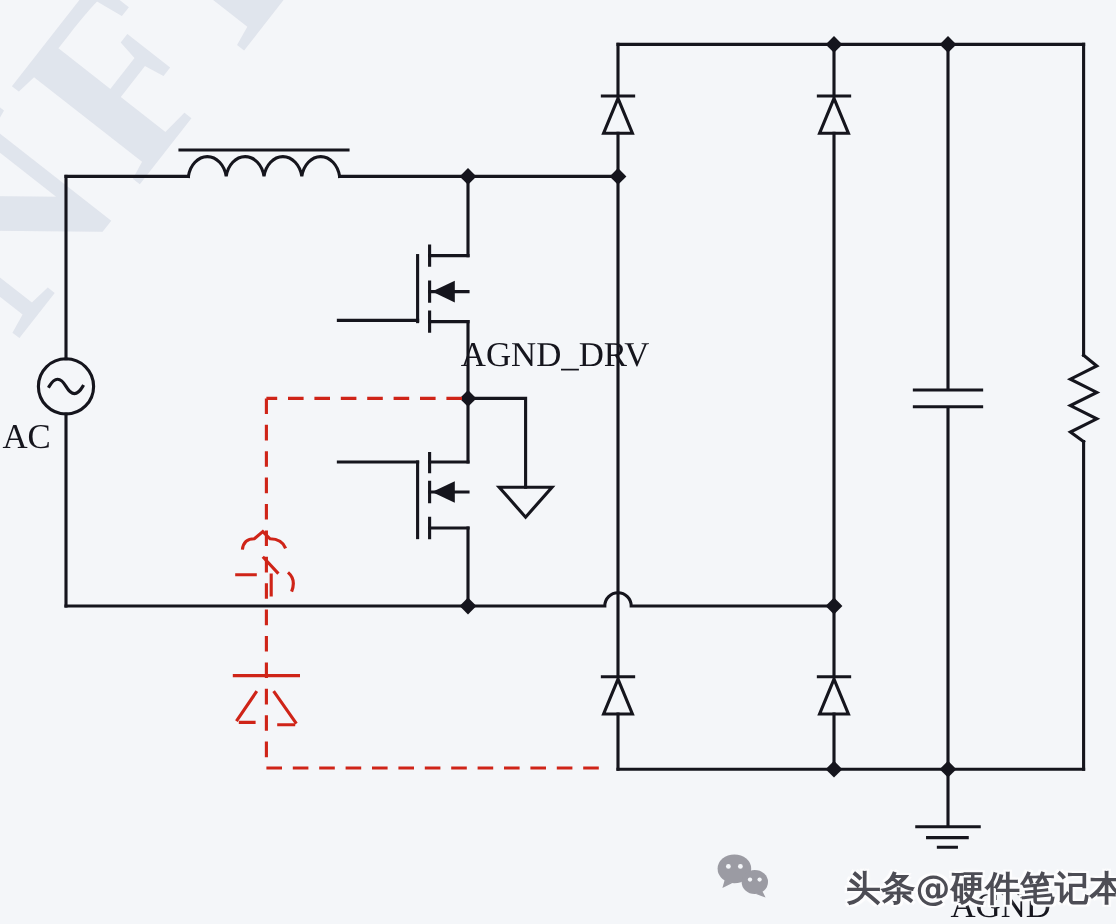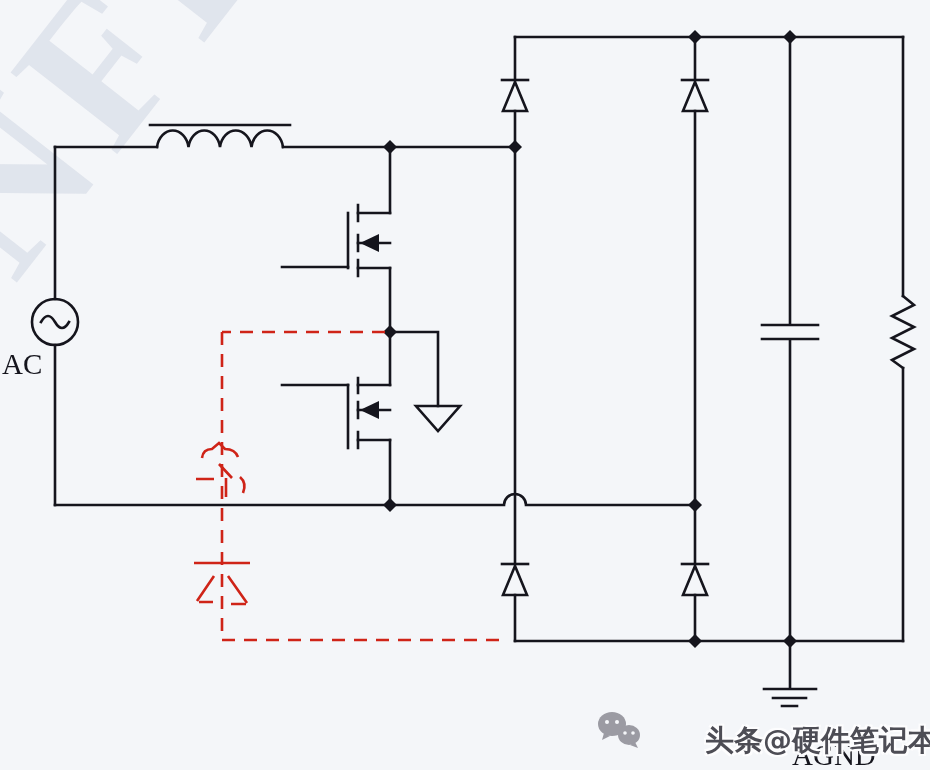--- a/index.html
+++ b/index.html
@@ -151,20 +151,21 @@
 
       <g>
         <path d="M194,563 H250"></path>
         <path d="M214,576 L197,601 M228,576 L247,603"></path>
         <path d="M199,602 H213 M231,604 H246"></path>
       </g>
     </g>
   </svg>
 
   <span class="lbl" style="left:2px;top:306px;margin-top:44px;">AC</span>
+  <span class="lbl" style="left:384px;top:282px;">AGND_DRV</span>
   <span class="lbl agnd">AGND</span>
 
   <svg width="46" height="42" style="left:596px;top:709px;" viewBox="0 0 46 42">
     <g fill="#9b9ba3">
       <ellipse cx="16" cy="15" rx="14" ry="12"></ellipse>
       <path d="M8,24 L6,31 L14,27 Z"></path>
       <ellipse cx="33" cy="26" rx="11" ry="10"></ellipse>
       <path d="M39,33 L42,39 L34,36 Z"></path>
     </g>
     <g fill="#f4f6f9">

